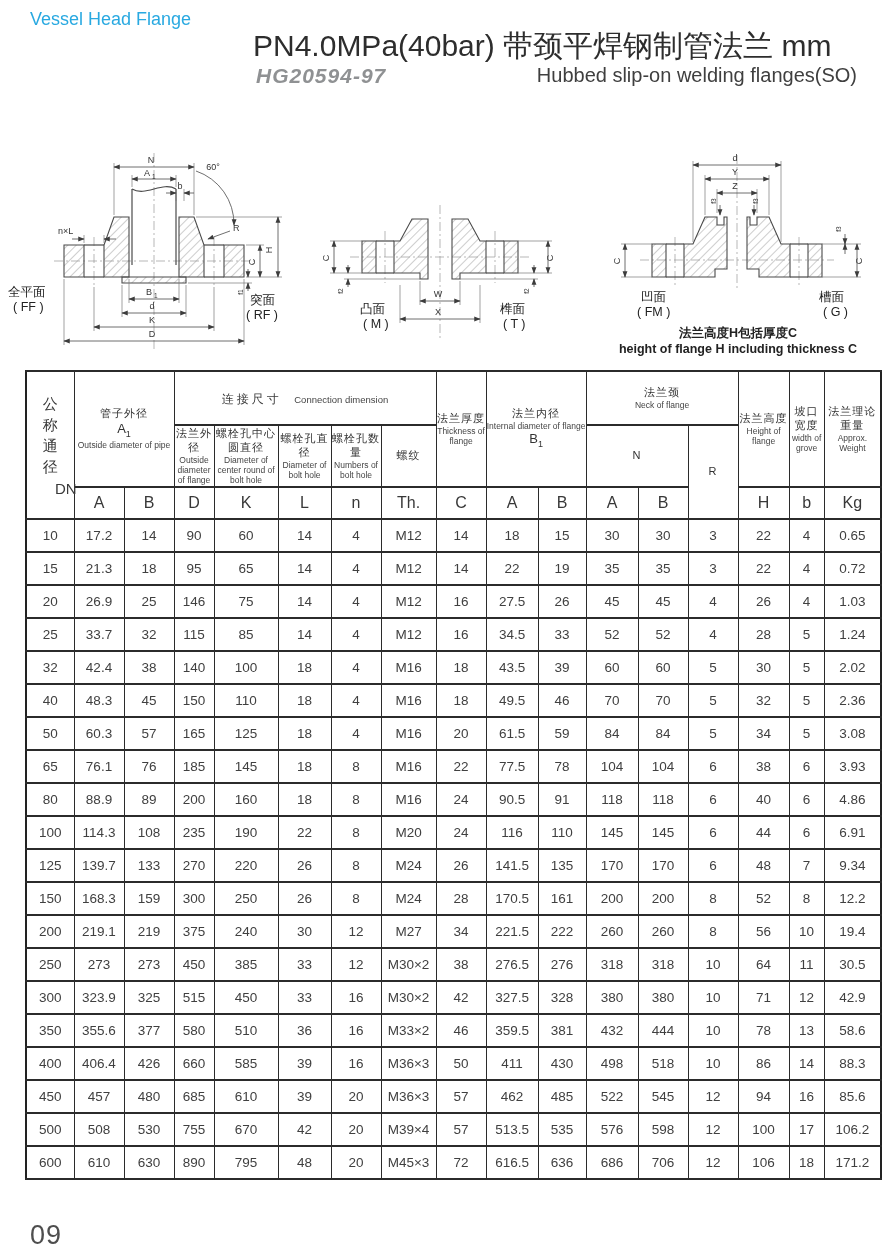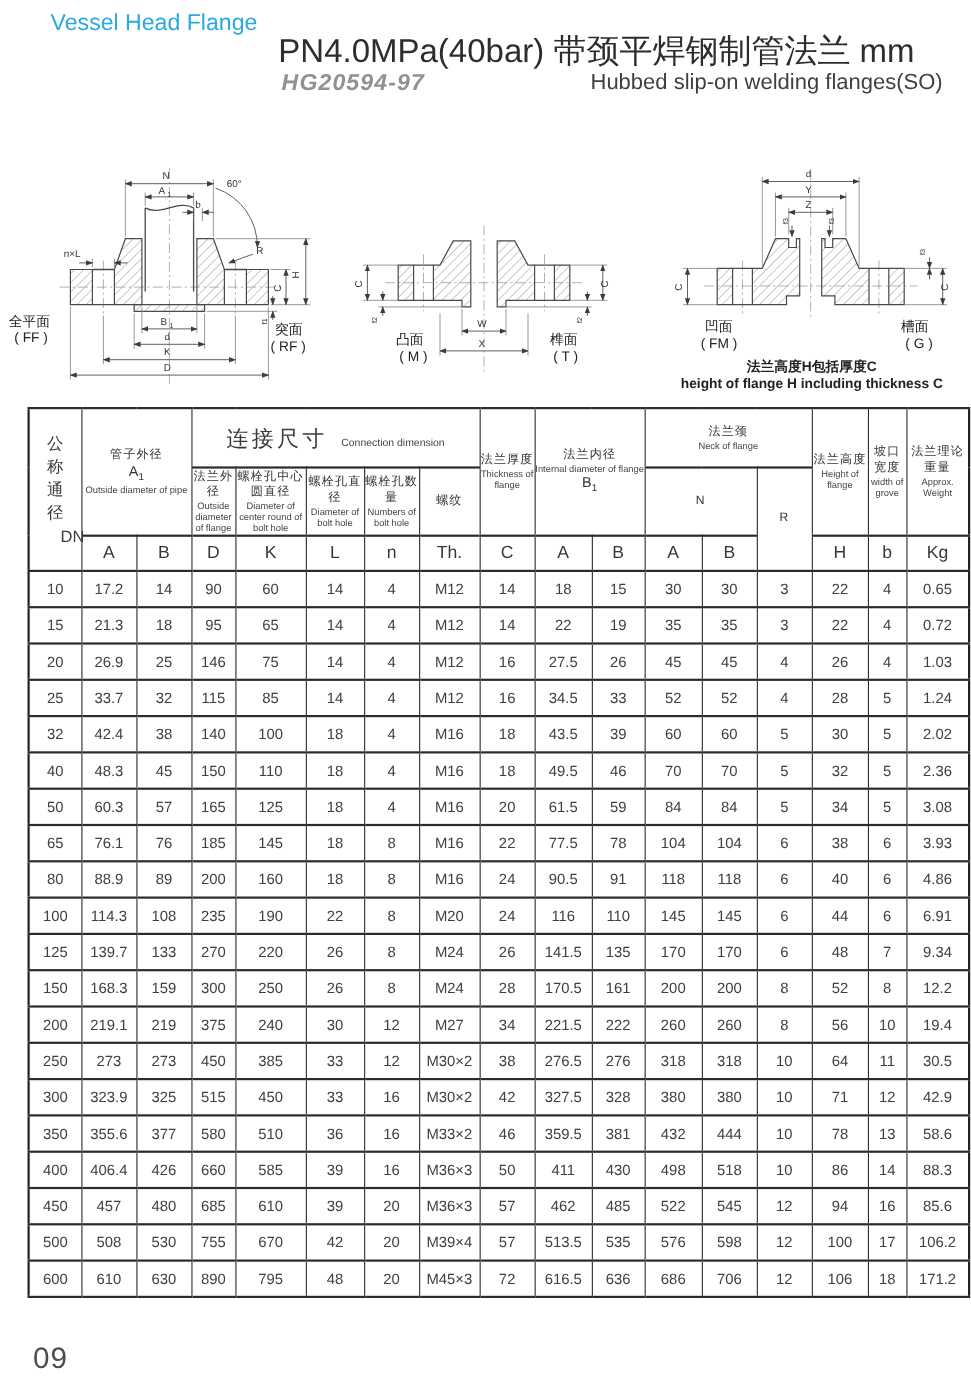--- a/index.html
+++ b/index.html
@@ -3,21 +3,21 @@
 <meta charset="utf-8">
 <style>
   * { box-sizing: border-box; margin: 0; padding: 0; }
   html,body { background:#fff; }
   body { width:883px; height:1252px; font-family:"Liberation Sans", sans-serif; color:#3a3a3a; position:relative; overflow:hidden; }
   .page { position:absolute; inset:0; background:#ffffff; }
 
   
   .logo { position:absolute; left:30px; top:8px; }
   .logo-line1 { font-size:37px; font-weight:bold; font-style:italic; letter-spacing:-1px; }
-  .logo-line2 { font-size:21px; letter-spacing:0; margin-top:1px;margin-left:16px; }
+  .logo-line2 { font-size:18px; letter-spacing:0; margin-top:1px; }
   .title { position:absolute; left:253px; top:26px; font-size:30px; color:#2d2d2d; letter-spacing:0; white-space:nowrap; }
   .standard { position:absolute; left:256px; top:64px; font-size:21px; font-weight:bold; font-style:italic; color:#8f9193; letter-spacing:1px; }
   .subtitle { position:absolute; right:26px; top:64px; font-size:20px; color:#3f3f3f;margin-left:32px; }
 
   
   .drawings { position:absolute; left:0; top:143px; width:883px; height:218px; }
   .drw { position:absolute; }
   .out   { stroke:#4a4a4a; stroke-width:1.2; fill:none; }
   .hat   { fill:url(#hatch); stroke:#4a4a4a; stroke-width:1.1; }
   .ext   { stroke:#7a7a7a; stroke-width:.7; fill:none; }
@@ -32,21 +32,21 @@
   
   table.flange { position:absolute; left:25px; top:370px; width:855px; border-collapse:collapse; table-layout:fixed; background:#fff; }
   table.flange th, table.flange td {
     border-top:2px solid #2b2b2b; border-bottom:2px solid #2b2b2b;
     border-left:1.5px solid #2b2b2b; border-right:1.5px solid #2b2b2b;
     text-align:center; vertical-align:middle; font-weight:normal; padding:1px 0;
   }
   table.flange { border:2px solid #222; }
   td { font-size:13.5px; color:#404040; height:33px; }
   .cn  { font-size:11px; color:#333; letter-spacing:1px; line-height:1.25; display:block; }
-  .cng { font-size:20px; letter-spacing:3px; display:inline; }
+  .cng { font-size:12px; letter-spacing:3px; display:inline; }
   .en  { font-size:8.5px; color:#454545; line-height:1.2; display:block;text-align:center; }
   .eni { font-size:9.5px; color:#454545; display:inline; margin-left:8px; }
   .sym { font-size:13px; color:#333; display:block; line-height:1.3; }
   .sub { font-size:9px; vertical-align:sub; }
   .letter { font-size:16px; color:#383838; height:32px; }
   .r1 th { height:54px; }
   .r2 th { height:50px; }
   .dn-cn { width:17px; margin:0 auto; font-size:15px; line-height:1.4; word-break:break-all; display:block; }
   .dn-code { display:block; font-size:15px; margin-top:3px;padding-left:28px; }
 

